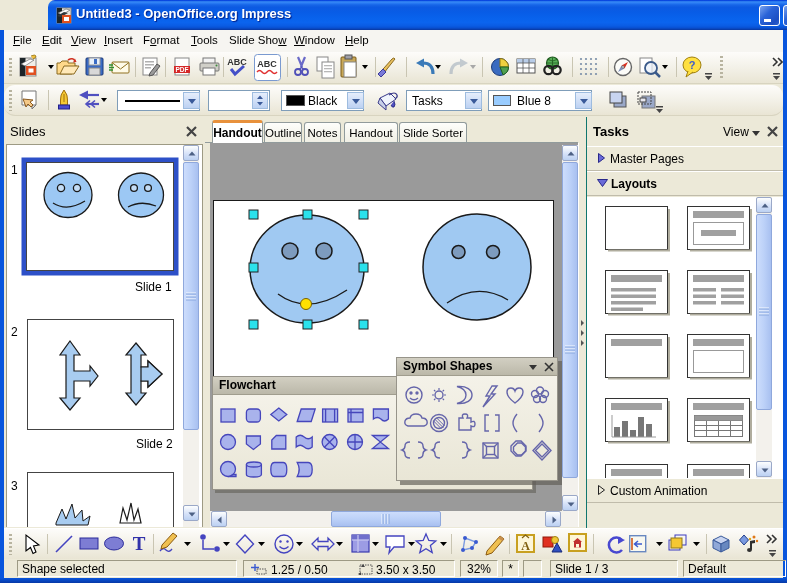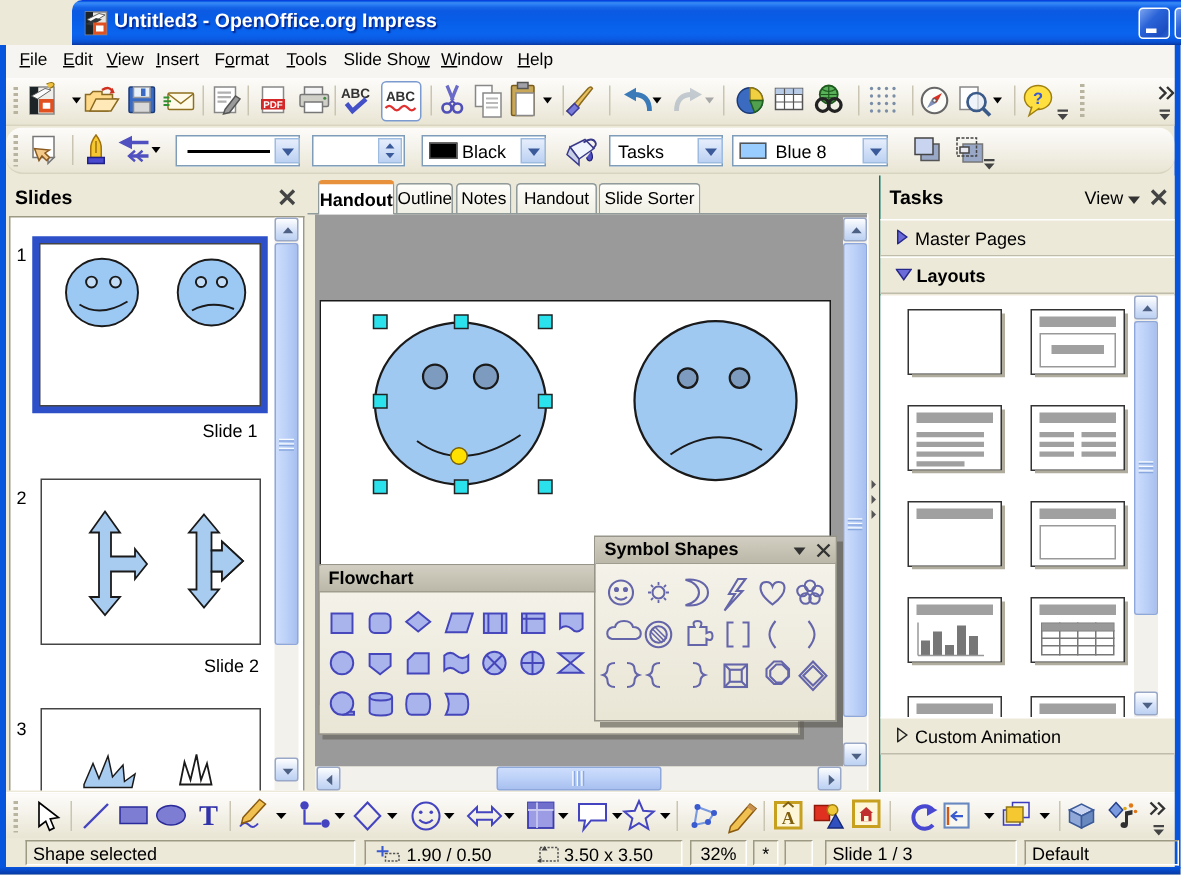--- a/index.html
+++ b/index.html
@@ -300,21 +300,21 @@
   <svg class="abs" style="left:602px;top:4px" width="60" height="26" viewBox="0 0 60 26">
     <rect x="8" y="7" width="12" height="11" fill="#9aa8c8" stroke="#555"></rect>
     <rect x="4" y="3" width="12" height="11" fill="#c8d4f0" stroke="#444"></rect>
     <rect x="36" y="7" width="13" height="12" fill="#9aa8c8" stroke="#777"></rect>
     <rect x="32" y="3" width="13" height="12" fill="none" stroke="#444" stroke-dasharray="2 1"></rect>
     <rect x="34" y="9" width="6" height="4" fill="#e8e8f0" stroke="#444"></rect>
     <path d="M54 20 l7 0 l-3.5 4 z M54 17 l7 0 l0 1.5 l-7 0 z" fill="#444" transform="translate(-4,0)"></path>
   </svg>
  </div>
  <div id="slides" class="abs">
-  <div class="abs" style="left:6px;top:7px;font-size:13px;font-weight:bold;color:#000">Slides</div>
+  <div class="abs" style="left:6px;top:7px;font-size:13px;font-weight:normal;color:#000">Slides</div>
   <svg class="abs" style="left:181px;top:8px" width="13" height="13">
         <path d="M2 2 L11 11 M11 2 L2 11" stroke="#444" stroke-width="2.2"></path>
       </svg>
   <div class="abs" style="left:2px;top:27px;width:197px;height:383px;background:#fff;border:1px solid #9d9a84;border-bottom:none"></div>
   <svg class="abs" style="left:3px;top:28px" width="176" height="382" viewBox="0 0 176 382">
     <text x="4" y="29" font-size="12" fill="#000" font-family="Liberation Sans">1</text>
     <rect x="17" y="15" width="152" height="113" fill="#fff" stroke="#2d50c8" stroke-width="5"></rect>
     <rect x="19.5" y="17.5" width="147" height="108" fill="#fff" stroke="#444" stroke-width="1"></rect>
     <g stroke="#1a1a1a" stroke-width="1.3">
       <ellipse cx="61" cy="50" rx="24" ry="22.5" fill="#9cc8f4"></ellipse>
@@ -727,21 +727,21 @@
    <path d="M765 24 l7 0 l-3.5 4 z M765 21 l7 0 l0 1.5 l-7 0 z" fill="#444"></path>
   </svg>
  </div>
  <div id="status" class="abs">
   <div class="sfield" style="left:13px;width:220px">Shape selected</div>
   <div class="sfield" style="left:239px;width:212px">
     <svg class="abs" style="left:7px;top:3px" width="16" height="11">
           <path d="M4 0 v7 M0 3.5 h8" stroke="#3a5ad0" stroke-width="1.4"></path>
           <rect x="6" y="5" width="9" height="5" fill="none" stroke="#555" stroke-dasharray="1.5 1"></rect>
         </svg>
-    <span class="abs" style="left:27px;top:2px">1.90 / 0.50</span>
+    <span class="abs" style="left:27px;top:2px">1.25 / 0.50</span>
     <svg class="abs" style="left:114px;top:3px" width="15" height="11">
           <rect x="2" y="1" width="12" height="9" fill="none" stroke="#555" stroke-dasharray="1.5 1"></rect>
           <path d="M0 10 l3 -2 v4 z M5 0 l-2 3 h4 z" fill="#444"></path>
         </svg>
     <span class="abs" style="left:132px;top:2px">3.50 x 3.50</span>
   </div>
   <div class="sfield" style="left:456px;width:38px;text-align:center">32%</div>
   <div class="sfield" style="left:498px;width:17px;text-align:center">*</div>
   <div class="sfield" style="left:519px;width:19px"></div>
   <div class="sfield" style="left:546px;width:128px">Slide 1 / 3</div>

